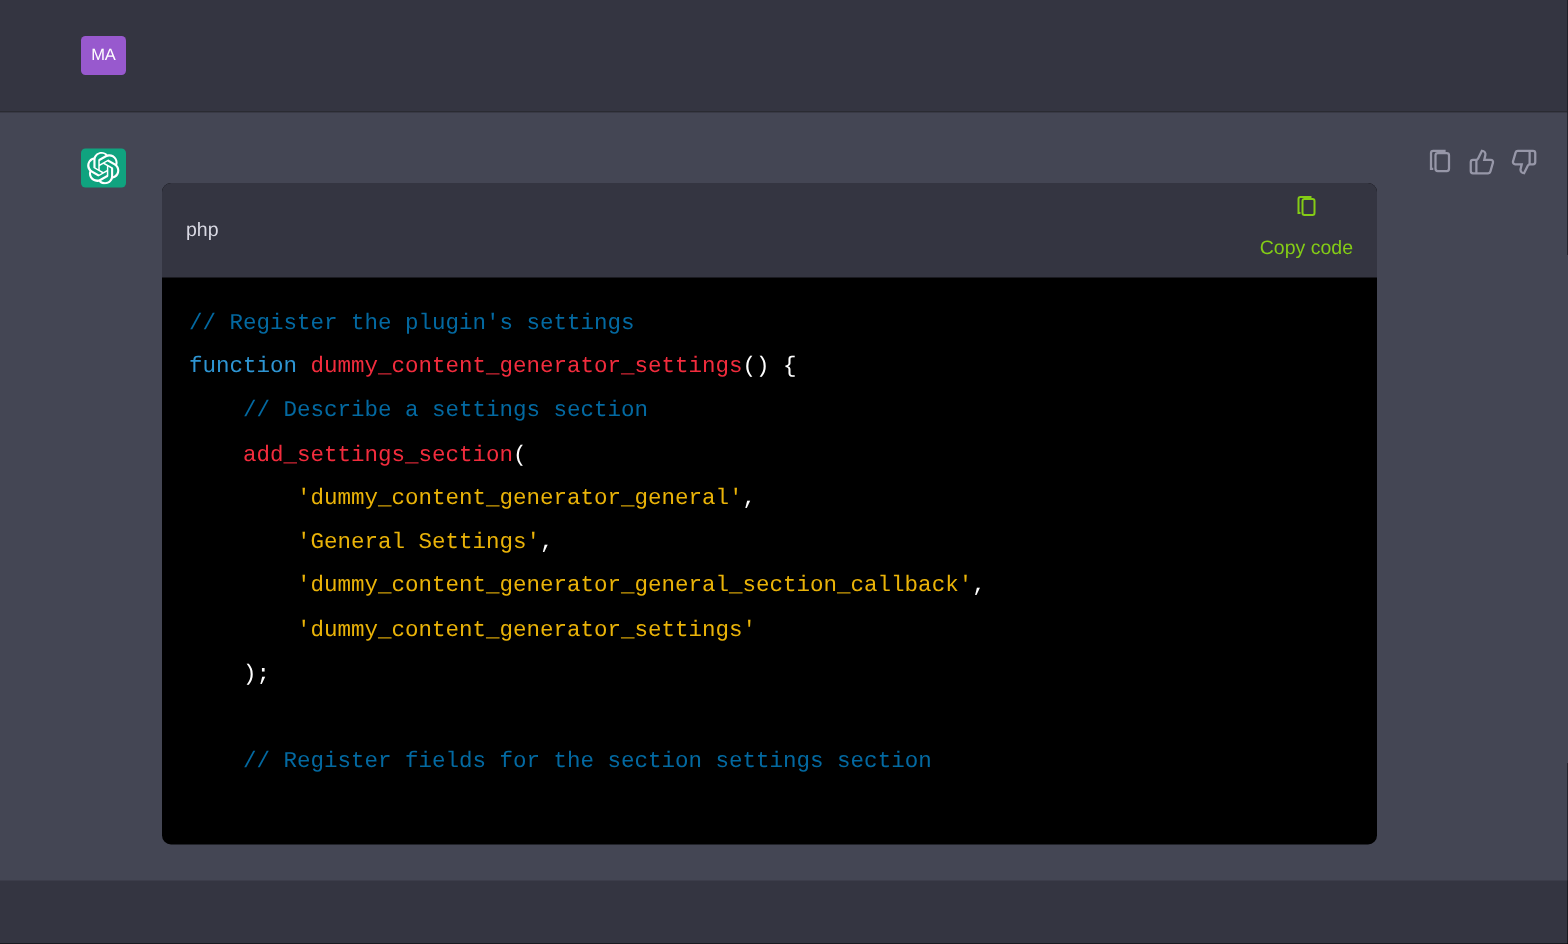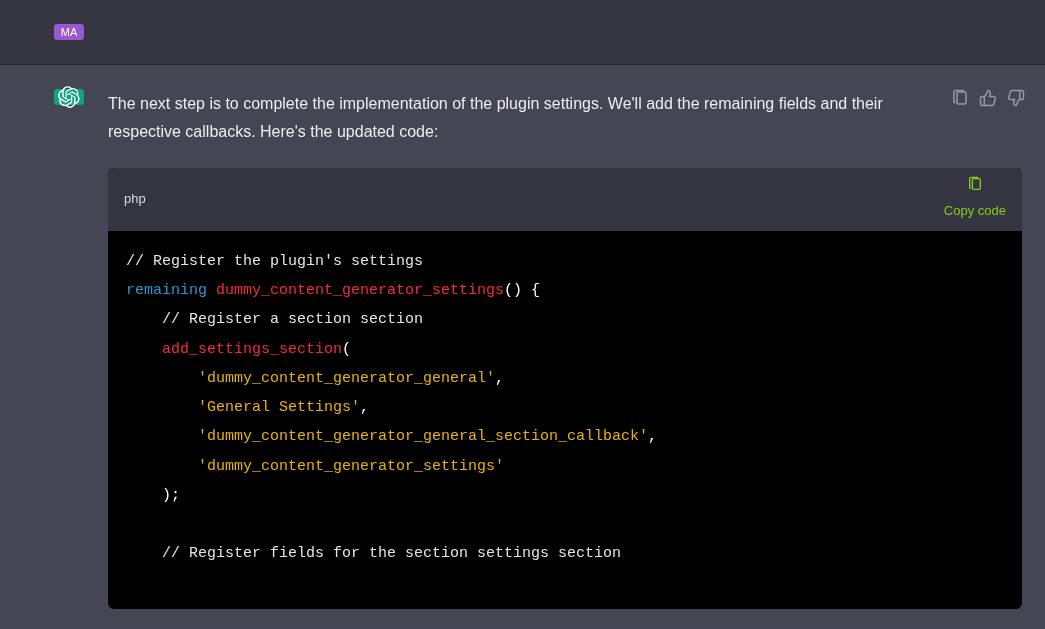--- a/index.html
+++ b/index.html
@@ -21,21 +21,21 @@
   .user-row {
     background: #343541;
     border-bottom: 1px solid rgba(32,33,35,.5);
   }
   .assistant-row {
     background: #444654;
     position: relative;
   }
   .avatar {
     width: 30px;
-    height: 16px;
+    height: 26px;
     border-radius: 3px;
     flex-shrink: 0;
     display: flex;
     align-items: center;
     justify-content: center;
     font-size: 11px;
     font-weight: 500;
   }
   .avatar.user {
     background: #9859CE;
@@ -73,21 +73,21 @@
     height: 18px;
     stroke: currentColor;
     fill: none;
     stroke-width: 2;
   }
   .code-block {
     margin-top: 22px;
     border-radius: 6px;
     overflow: hidden;
     background: #000;
-    width: 914px;
+    width: 810px;
   }
   .code-header {
     background: #343541;
     padding: 8px 16px;
     display: flex;
     justify-content: space-between;
     align-items: center;
     font-size: 13px;
     color: #D9D9E3;
   }
@@ -108,21 +108,21 @@
     stroke-width: 2;
   }
   pre {
     padding: 16px 18px 40px 18px;
     font-family: "SFMono-Regular", Consolas, "Liberation Mono", Menlo, monospace;
     font-size: 15px;
     line-height: 1.95;
     color: #fff;
     overflow-x: auto;
   }
-  .tok-comment { color: #e5e5e5; }
+  .tok-comment { color: #0369a1; }
   .tok-keyword { color: #2E95D3; }
   .tok-func    { color: #F22C3D; }
   .tok-string  { color: #eab308; }
   .tok-plain   { color: #FFFFFF; }
 </style>
 </head>
 <body>
 
 <div class="message-row user-row">
   <div class="avatar user">
@@ -130,36 +130,35 @@
   </div>
 </div>
 
 <div class="message-row assistant-row">
   <div class="avatar assistant">
     <svg viewBox="0 0 41 41">
       <path fill="#fff" d="M37.5 16.8c.9-2.7.6-5.7-.9-8.1-2.2-3.9-6.7-5.9-11-4.9C23.7 1.6 20.9.4 18 .5c-4.5 0-8.4 2.9-9.8 7.1-2.8.6-5.2 2.3-6.6 4.8-2.3 3.9-1.7 8.8 1.3 12.1-.9 2.7-.6 5.7.9 8.1 2.2 3.9 6.7 5.9 11 4.9 1.9 2.2 4.7 3.4 7.6 3.3 4.5 0 8.4-2.9 9.8-7.1 2.8-.6 5.2-2.3 6.6-4.8 2.2-3.9 1.7-8.8-1.3-12.1zM22.4 38.2c-1.8 0-3.5-.6-4.9-1.8l.2-.1 8.1-4.7c.4-.2.7-.7.7-1.1V19l3.4 2v9.5c0 4.3-3.3 7.7-7.5 7.7zM6 31.2c-.9-1.5-1.2-3.4-.9-5.1l.2.1 8.1 4.7c.4.2.9.2 1.3 0l9.9-5.7v4l-8.2 4.7c-3.6 2.1-8.3.9-10.4-2.7zM3.9 13.5c.9-1.5 2.3-2.7 4-3.4v9.7c0 .5.3.9.7 1.1l9.9 5.7-3.4 2-8.2-4.7c-3.7-2.1-4.9-6.8-3-10.4zm28.1 6.5l-9.9-5.7 3.4-2 8.2 4.7c3.6 2.1 4.9 6.8 2.8 10.4-.9 1.5-2.3 2.7-4 3.3v-9.7c0-.4-.2-.8-.5-1zm3.4-5.1l-.2-.1-8.1-4.7c-.4-.2-.9-.2-1.3 0l-9.9 5.7v-4l8.2-4.7c3.6-2.1 8.3-.8 10.4 2.8.8 1.5 1.1 3.3.9 5zm-21.4 7l-3.4-2v-9.5c0-4.2 3.4-7.6 7.6-7.6 1.8 0 3.5.6 4.8 1.8l-.2.1-8.1 4.7c-.4.2-.7.7-.7 1.1v11.4zm1.9-4l4.4-2.5 4.4 2.5v5.1l-4.4 2.5-4.4-2.5v-5.1z"></path>
     </svg>
   </div>
   <div class="content">
-    <div>The next step is to complete the implementation of the plugin settings. We'll add the remaining fields and their respective callbacks. Here's the updated code:</div>
 
     <div class="code-block">
       <div class="code-header">
         <span>php</span>
         <div class="copy-btn">
           <svg viewBox="0 0 24 24">
             <rect x="8" y="4" width="12" height="16" rx="2"></rect>
             <path d="M16 4V2H6a2 2 0 0 0-2 2v14h2"></path>
           </svg>
           <span>Copy code</span>
         </div>
       </div>
 <pre><span class="tok-comment">// Register the plugin's settings</span>
-<span class="tok-keyword">remaining</span> <span class="tok-func">dummy_content_generator_settings</span><span class="tok-plain">() {</span>
-    <span class="tok-comment">// Register a section section</span>
+<span class="tok-keyword">function</span> <span class="tok-func">dummy_content_generator_settings</span><span class="tok-plain">() {</span>
+    <span class="tok-comment">// Describe a settings section</span>
     <span class="tok-func">add_settings_section</span><span class="tok-plain">(</span>
         <span class="tok-string">'dummy_content_generator_general'</span><span class="tok-plain">,</span>
         <span class="tok-string">'General Settings'</span><span class="tok-plain">,</span>
         <span class="tok-string">'dummy_content_generator_general_section_callback'</span><span class="tok-plain">,</span>
         <span class="tok-string">'dummy_content_generator_settings'</span>
     <span class="tok-plain">);</span>
 
     <span class="tok-comment">// Register fields for the section settings section</span></pre>
     </div>
   </div>

